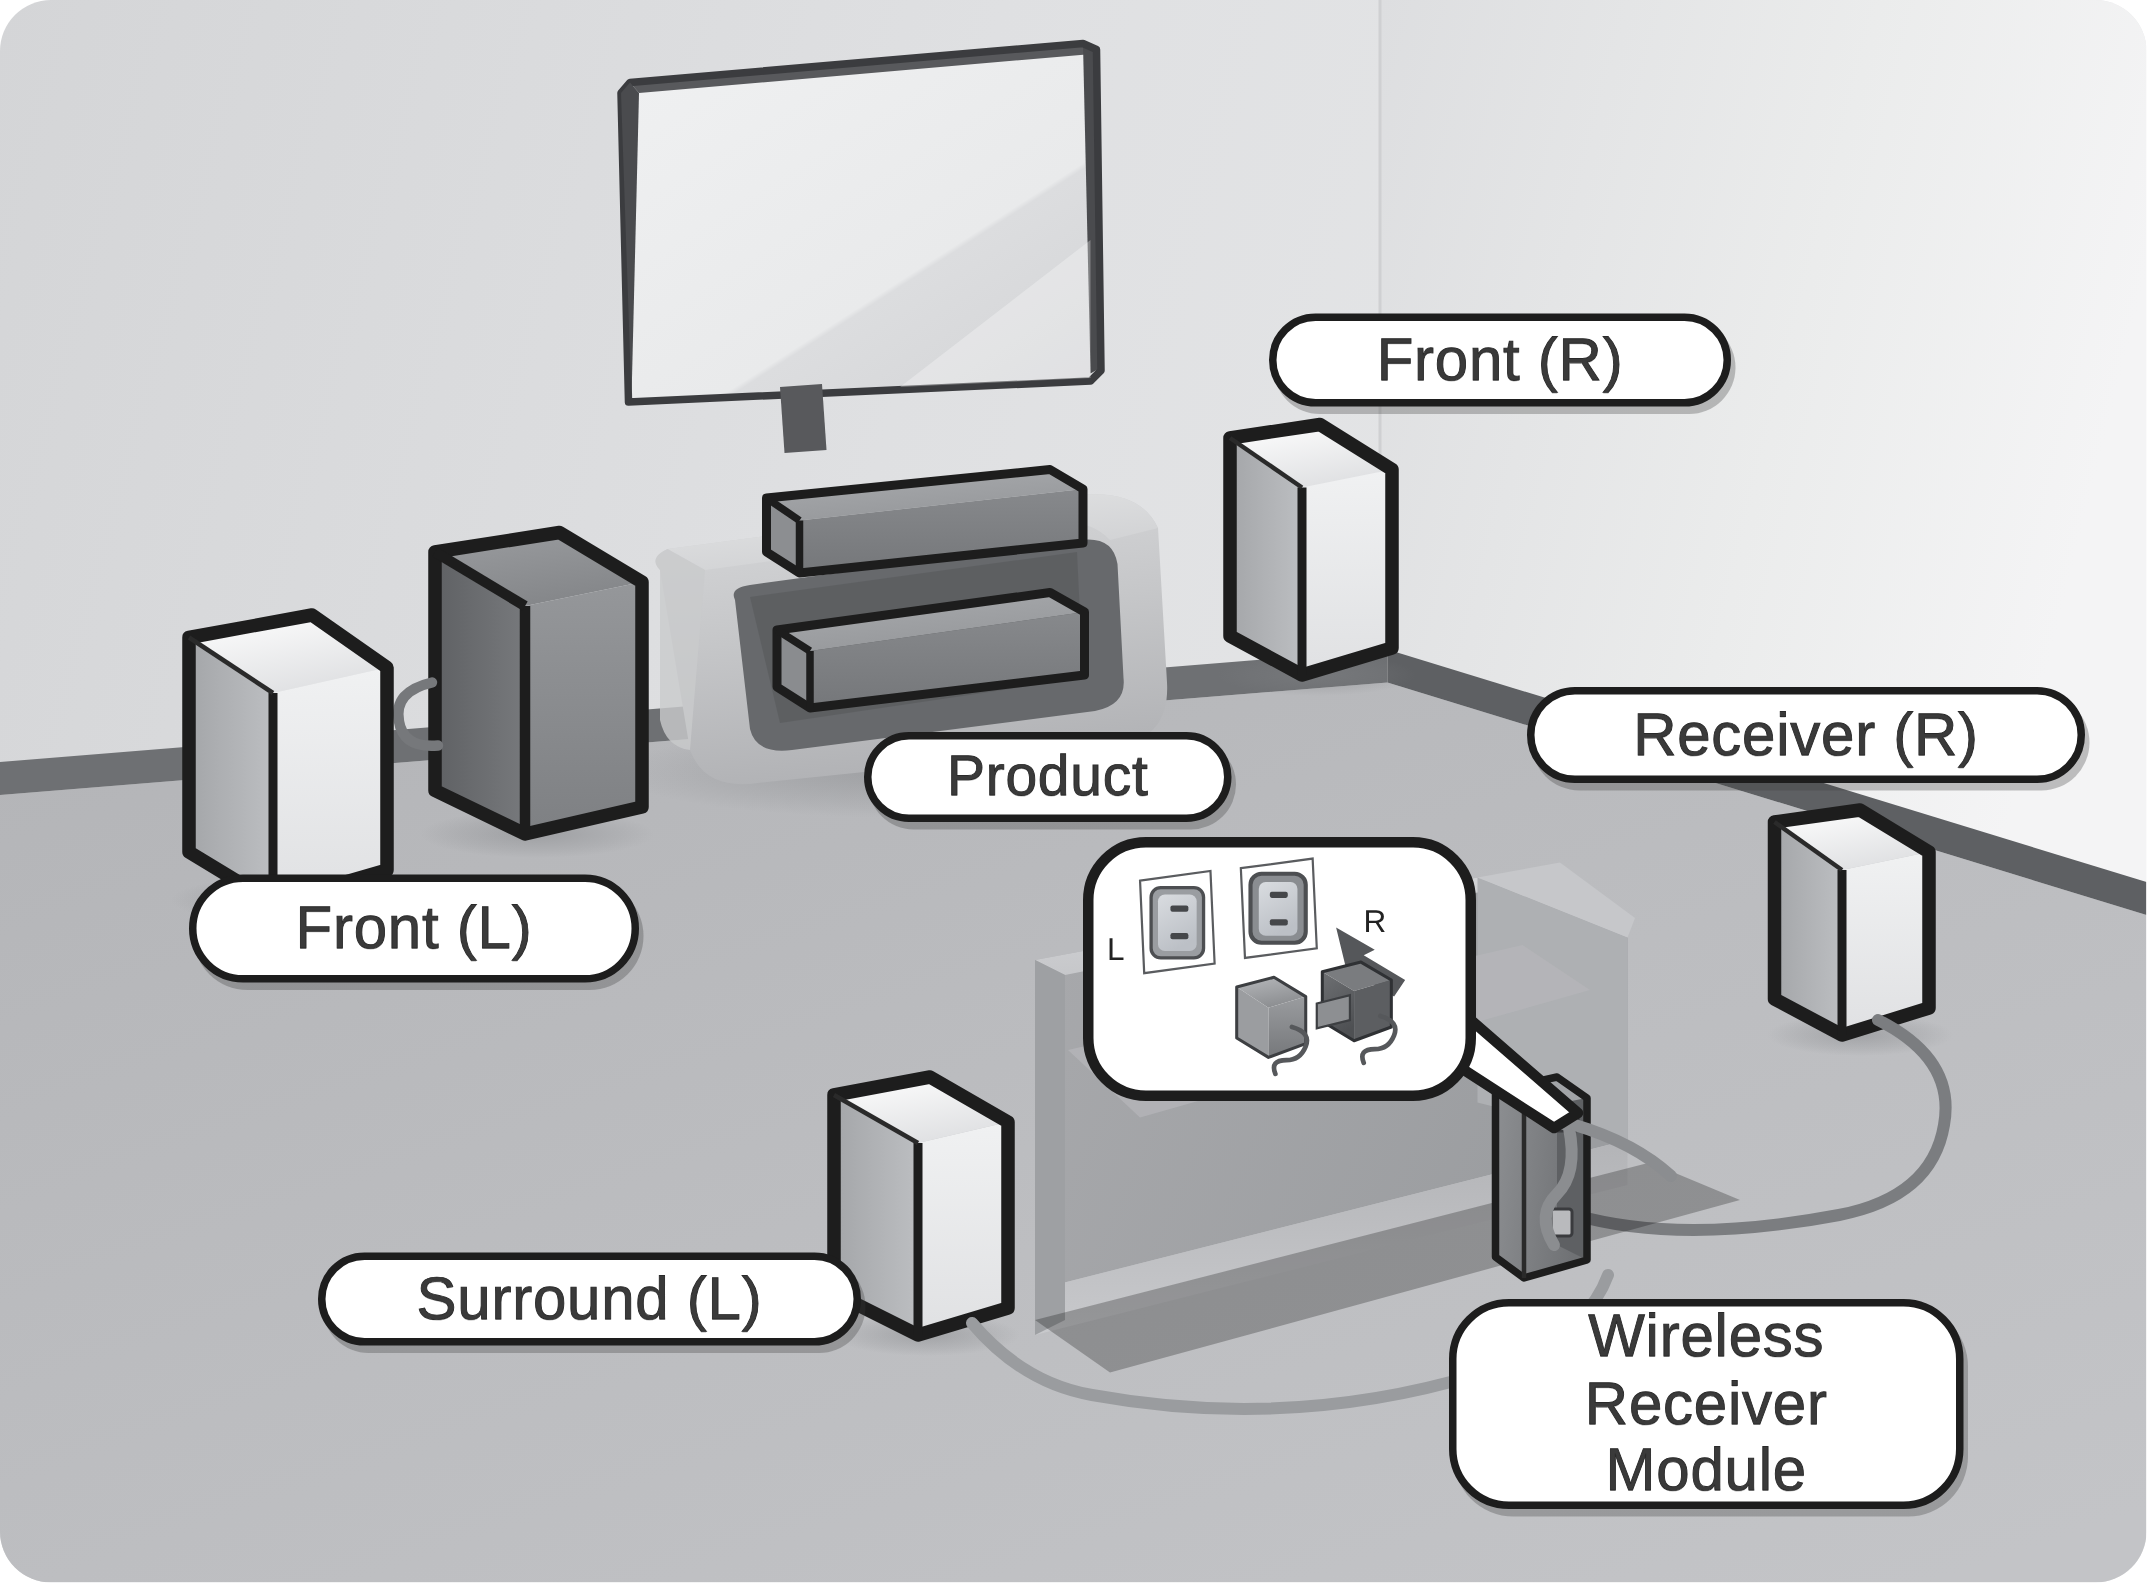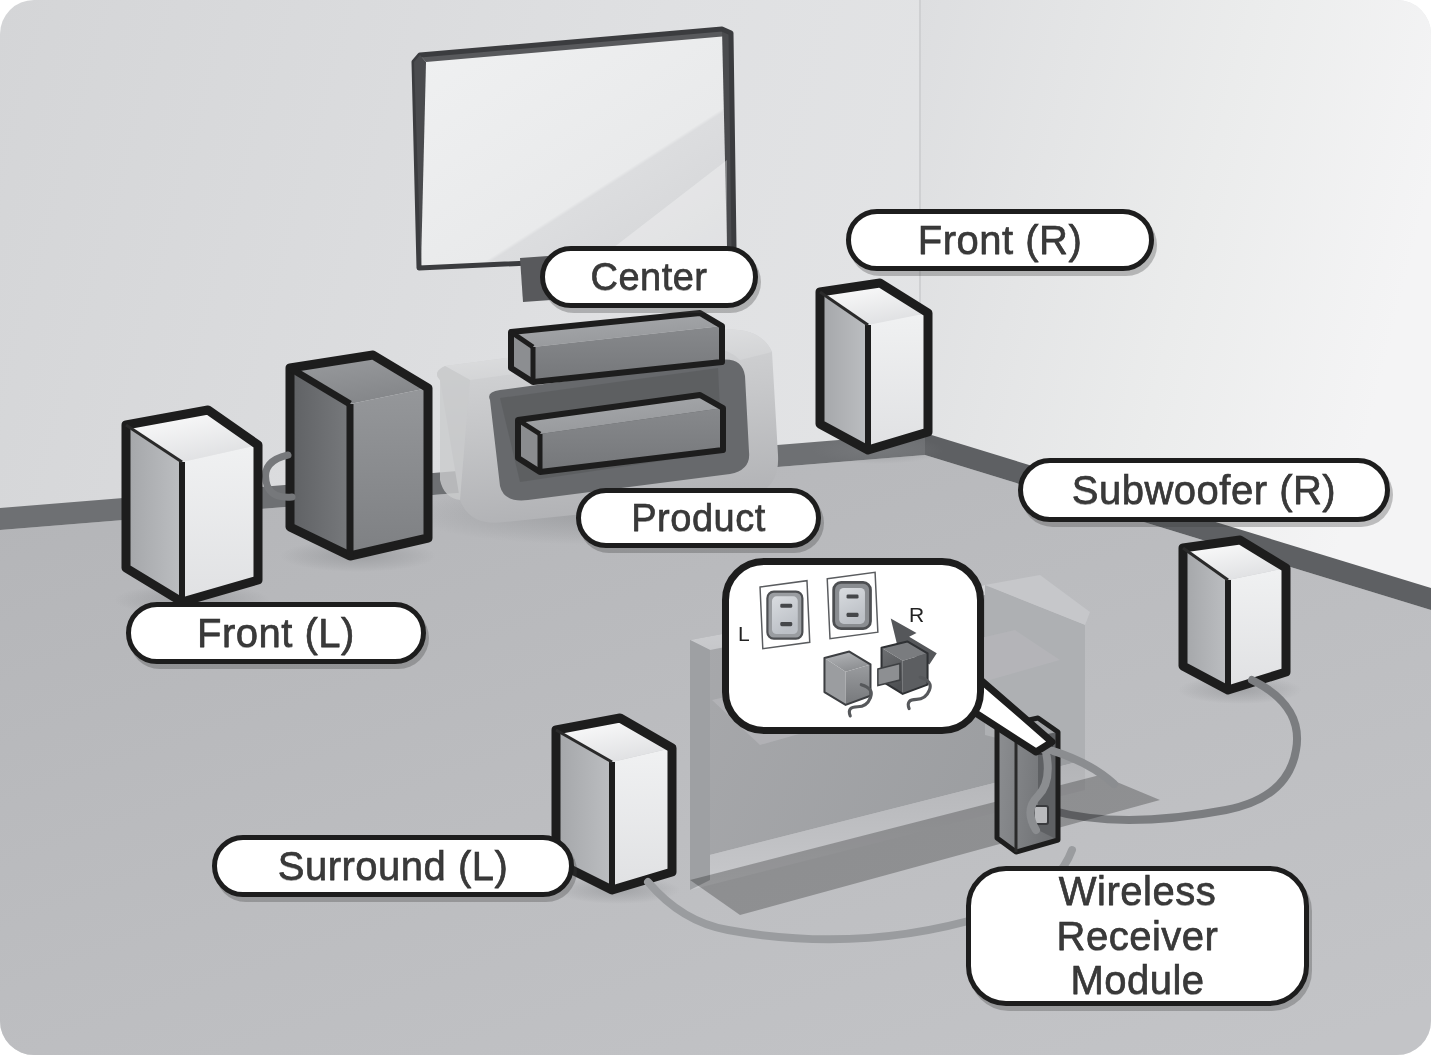--- a/index.html
+++ b/index.html
@@ -51,21 +51,21 @@
        0.7px 0 0 rgba(255,255,255,0.85),
       -0.7px 0 0 rgba(255,255,255,0.85),
        0 0.7px 0 rgba(120,120,120,0.55);
   }
 
   #lbl-subwoofer { left: 168px; top: 247px;  width: 290px; height: 62px; }
   #lbl-center    { left: 540px; top: 246px;  width: 218px; height: 62px; }
   #lbl-front-r   { left: 846px; top: 209px;  width: 308px; height: 62px; }
   #lbl-surround-r{ left: 1018px; top: 458px; width: 372px; height: 64px; }
   #lbl-product   { left: 576px; top: 478px;  width: 245px; height: 60px; margin-top: 10px; }
-  #lbl-front-l   { left: 126px; top: 602px;  width: 300px; height: 62px; }
+  #lbl-front-l   { left: 126px; top: 583px;  width: 300px; height: 72px; }
   #lbl-surround-l{ left: 212px; top: 835px;  width: 362px; height: 62px; }
   #lbl-wireless  { left: 966px; top: 866px;  width: 343px; height: 140px; }
 
   #lbl-subwoofer .label-text,
   #lbl-front-r .label-text,
   #lbl-surround-r .label-text,
   #lbl-front-l .label-text,
   #lbl-surround-l .label-text { font-size: 40px; }
   #lbl-center .label-text,
   #lbl-product .label-text { font-size: 38px; }
@@ -448,30 +448,27 @@
         <polygon points="158,113 182,107 182,125 158,131" fill="#8d8f92" stroke="#3d3f42" stroke-width="1.6"></polygon>
         <path d="M204,122 q14,4 10,14 q-4,10 -14,10 q-12,0 -8,10" fill="none" stroke="#56585b" stroke-width="3.4" stroke-linecap="round"></path>
       </g>
     </svg>
 
     <span class="jack-letter" id="jack-label-l">L</span>
     <span class="jack-letter" id="jack-label-r">R</span>
   </div>
 
 
-  <div class="label-pill" id="lbl-center">
-    <span class="label-text">Center</span>
-  </div>
 
   <div class="label-pill" id="lbl-front-r">
     <span class="label-text">Front (R)</span>
   </div>
 
   <div class="label-pill" id="lbl-surround-r">
-    <span class="label-text">Subwoofer (R)</span>
+    <span class="label-text">Receiver (R)</span>
   </div>
 
   <div class="label-pill" id="lbl-product">
     <span class="label-text">Product</span>
   </div>
 
   <div class="label-pill" id="lbl-front-l">
     <span class="label-text">Front (L)</span>
   </div>
 

